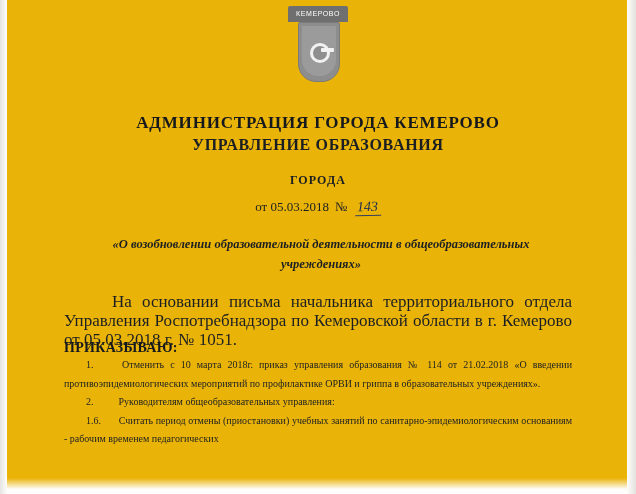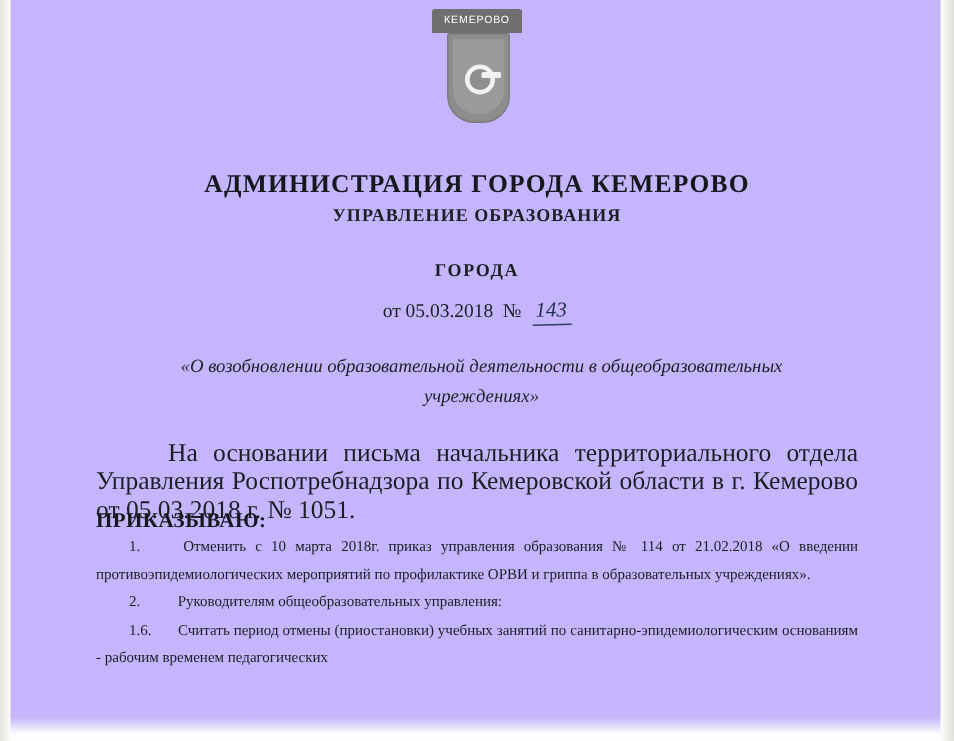--- a/index.html
+++ b/index.html
@@ -11,21 +11,21 @@
     height: 494px;
     overflow: hidden;
     background: #ffffff;
     font-family: "Liberation Serif", serif;
     color: #1c1c1c;
   }
   .page {
     position: relative;
     width: 636px;
     height: 494px;
-    background: #c4b5fd;
+    background: #eab308;
     overflow: hidden;
   }
   
   .page::before {
     content: "";
     position: absolute;
     left: 0; top: 0;
     width: 7px; height: 494px;
     background: linear-gradient(to right, #e6e4e0, #fdfdfb);
     z-index: 5;
@@ -120,21 +120,21 @@
     font-weight: bold;
     letter-spacing: 0.8px;
     color: #15181c;
   }
   .dept-title {
     position: absolute;
     top: 136px;
     left: 0;
     width: 636px;
     text-align: center;
-    font-size: 12px;
+    font-size: 16px;
     font-weight: bold;
     letter-spacing: 0.7px;
     color: #1b1f24;
   }
   .doc-type {
     position: absolute;
     top: 173px;
     left: 0;
     width: 636px;
     text-align: center;
@@ -167,21 +167,21 @@
     transform: rotate(-1.2deg);
   }
 
   .doc-subject {
     position: absolute;
     top: 234px;
     left: 95px;
     width: 452px;
     text-align: center;
     font-size: 12.5px;
-    font-weight: normal;
+    font-weight: bold;
     font-style: italic;
     line-height: 20px;
     color: #1b1f24;
   }
 
   .preamble {
     position: absolute;
     top: 292px;
     left: 64px;
     width: 508px;

